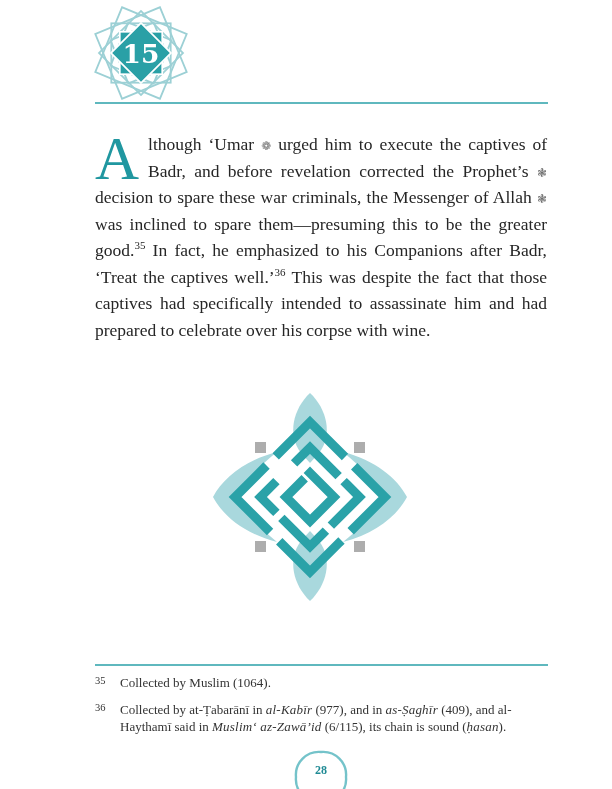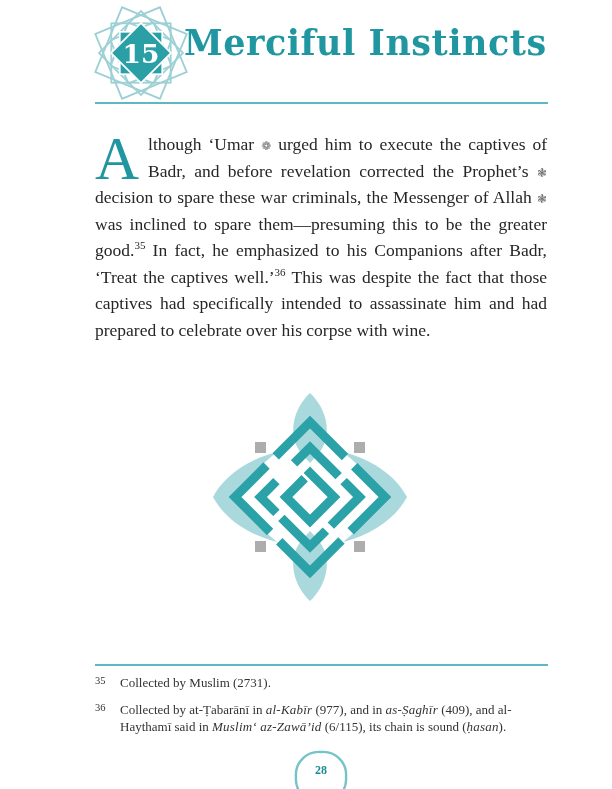--- a/index.html
+++ b/index.html
@@ -68,21 +68,20 @@
       <rect x="28" y="28" width="44" height="44" transform="rotate(22.5 50 50)"></rect>
       <rect x="28" y="28" width="44" height="44" transform="rotate(67.5 50 50)"></rect>
     </g>
     <g fill="#2AA0A6" stroke="#ffffff" stroke-width="1.6">
       <rect x="30" y="30" width="40" height="40"></rect>
       <rect x="30" y="30" width="40" height="40" transform="rotate(45 50 50)"></rect>
     </g>
     <text x="50" y="59" text-anchor="middle" font-family="DejaVu Serif, serif" font-size="25" font-weight="bold" fill="#ffffff">15</text>
   </svg>
 
-  <h1 class="chapter-title">Merciful Instincts</h1>
 
   <div class="rule header-rule"></div>
 
   <p class="body-text">
     <span class="drop-cap">A</span><span>lthough ‘Umar <span class="honorific">❁</span> urged him to execute the captives of Badr, and before revelation corrected the Prophet’s <span class="honorific">❃</span> decision to spare these war criminals, the Messenger of Allah <span class="honorific">❃</span> was inclined to spare them—presuming this to be the greater good.<sup class="fnref">35</sup> In fact, he emphasized to his Companions after Badr, ‘Treat the captives well.’<sup class="fnref">36</sup> This was despite the fact that those captives had specifically intended to assassinate him and had prepared to celebrate over his corpse with wine.</span>
   </p>
 
   <svg class="ornament" viewBox="0 0 210 212">
 
     <g fill="#A9D8DD">
@@ -110,21 +109,21 @@
       <path d="M88,141 H70 V123"></path>
       <path d="M88,89 H122 V123 H88 V101"></path>
     </g>
   </svg>
 
   <div class="rule fn-rule"></div>
 
   <div class="footnotes">
     <div class="footnote">
       <span class="fn-num">35</span>
-      <span class="fn-body">Collected by Muslim (2731).</span>
+      <span class="fn-body">Collected by Muslim (1064).</span>
     </div>
     <div class="footnote">
       <span class="fn-num">36</span>
       <span class="fn-body">Collected by at-Ṭabarānī in <i>al-Kabīr</i> (977), and in <i>as-Ṣaghīr</i> (409), and al-Haythamī said in <i>Muslim‘ az-Zawā’id</i> (6/115), its chain is sound (<i>ḥasan</i>).</span>
     </div>
   </div>
 
   <svg class="page-orn" viewBox="0 0 58 58">
     <path d="M29,4 A23,23 0 0 1 54,29 A23,23 0 0 1 29,54 A23,23 0 0 1 4,29 A23,23 0 0 1 29,4 Z" fill="none" stroke="#74C3CA" stroke-width="2.4"></path>
     <text x="29" y="26" text-anchor="middle" font-family="Liberation Serif, serif" font-size="12" font-weight="bold" fill="#1F8A94">28</text>

